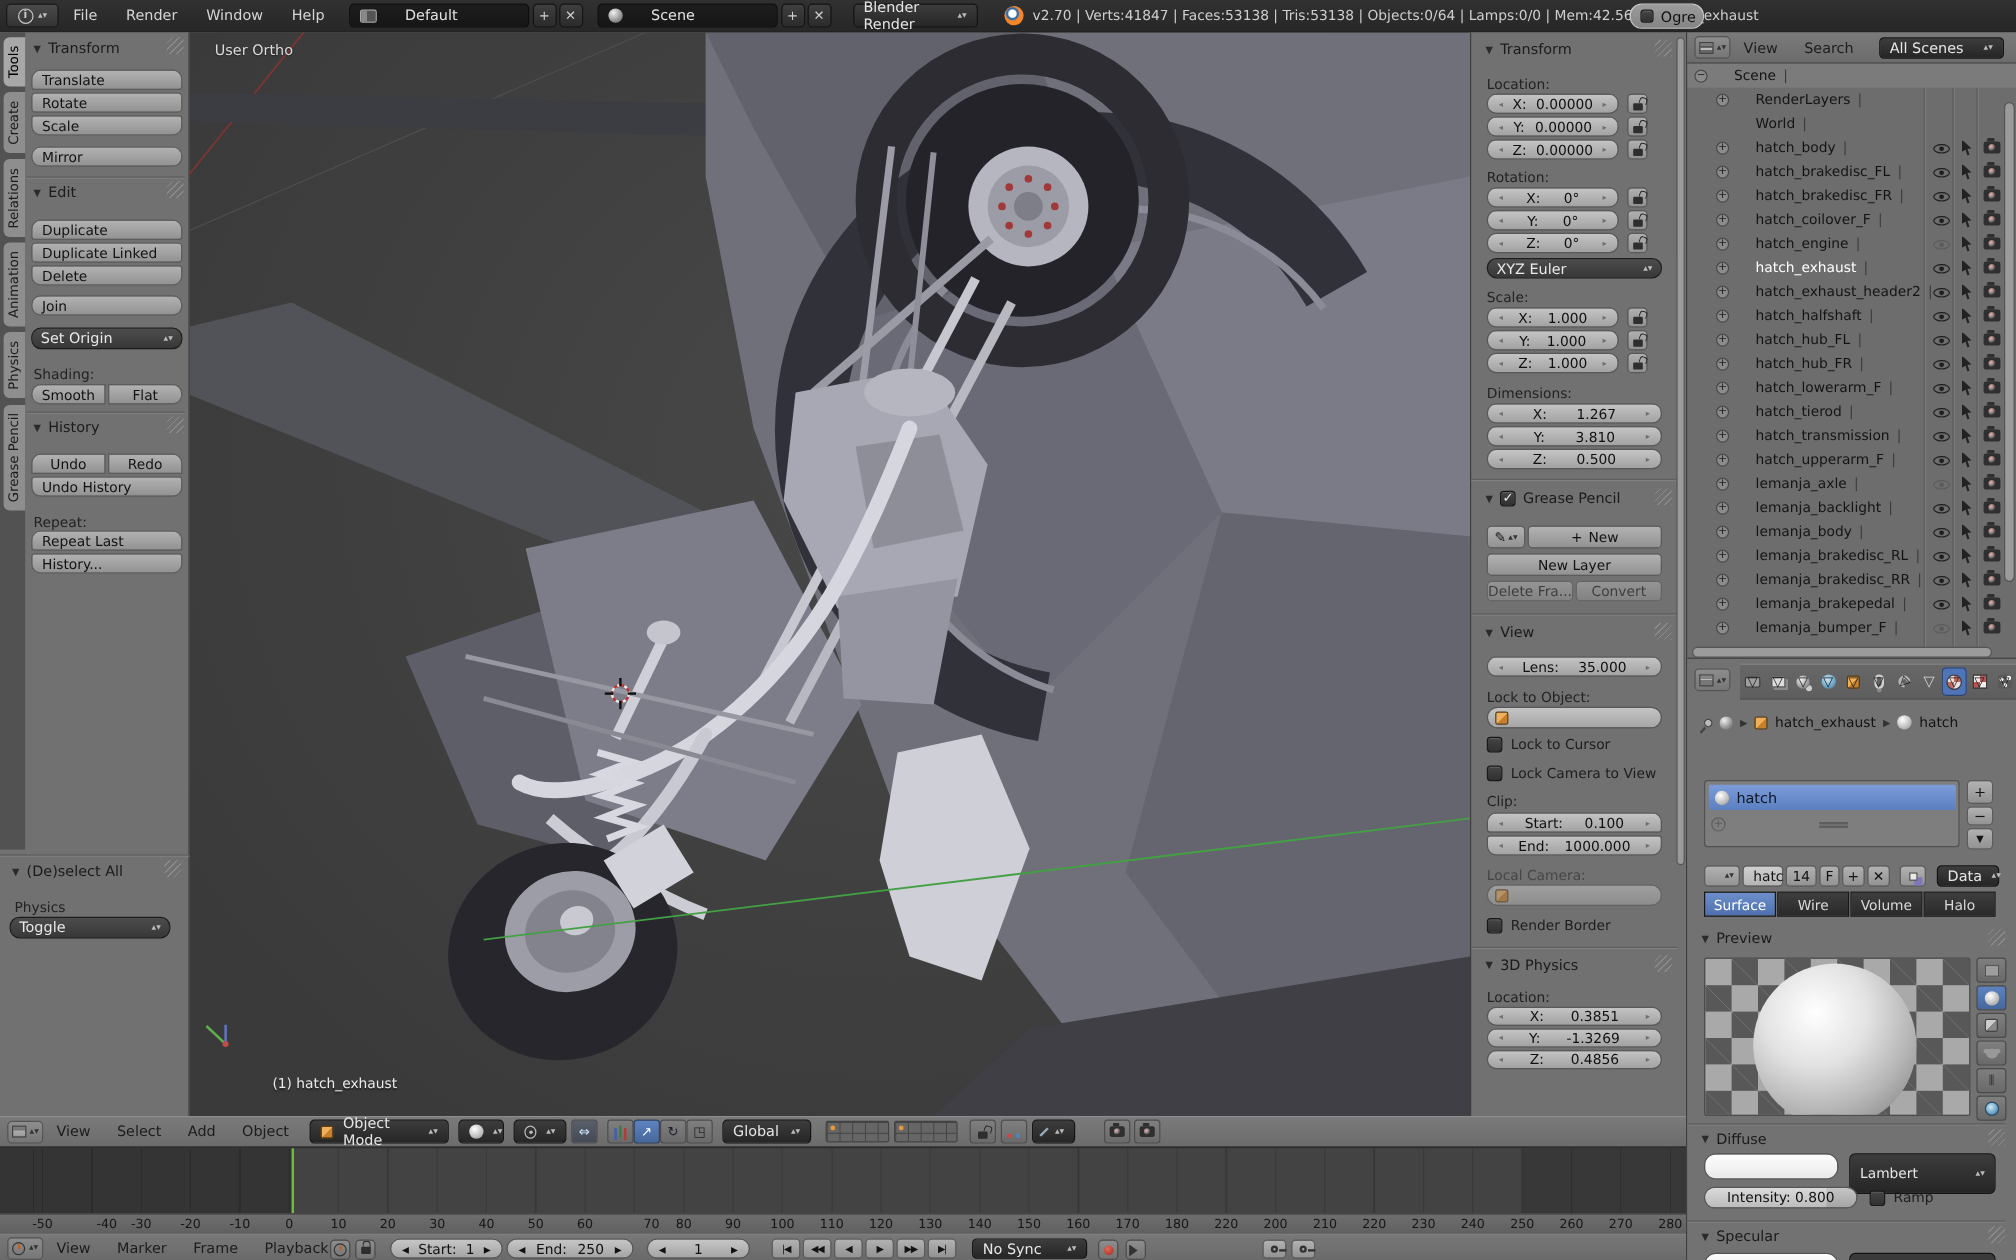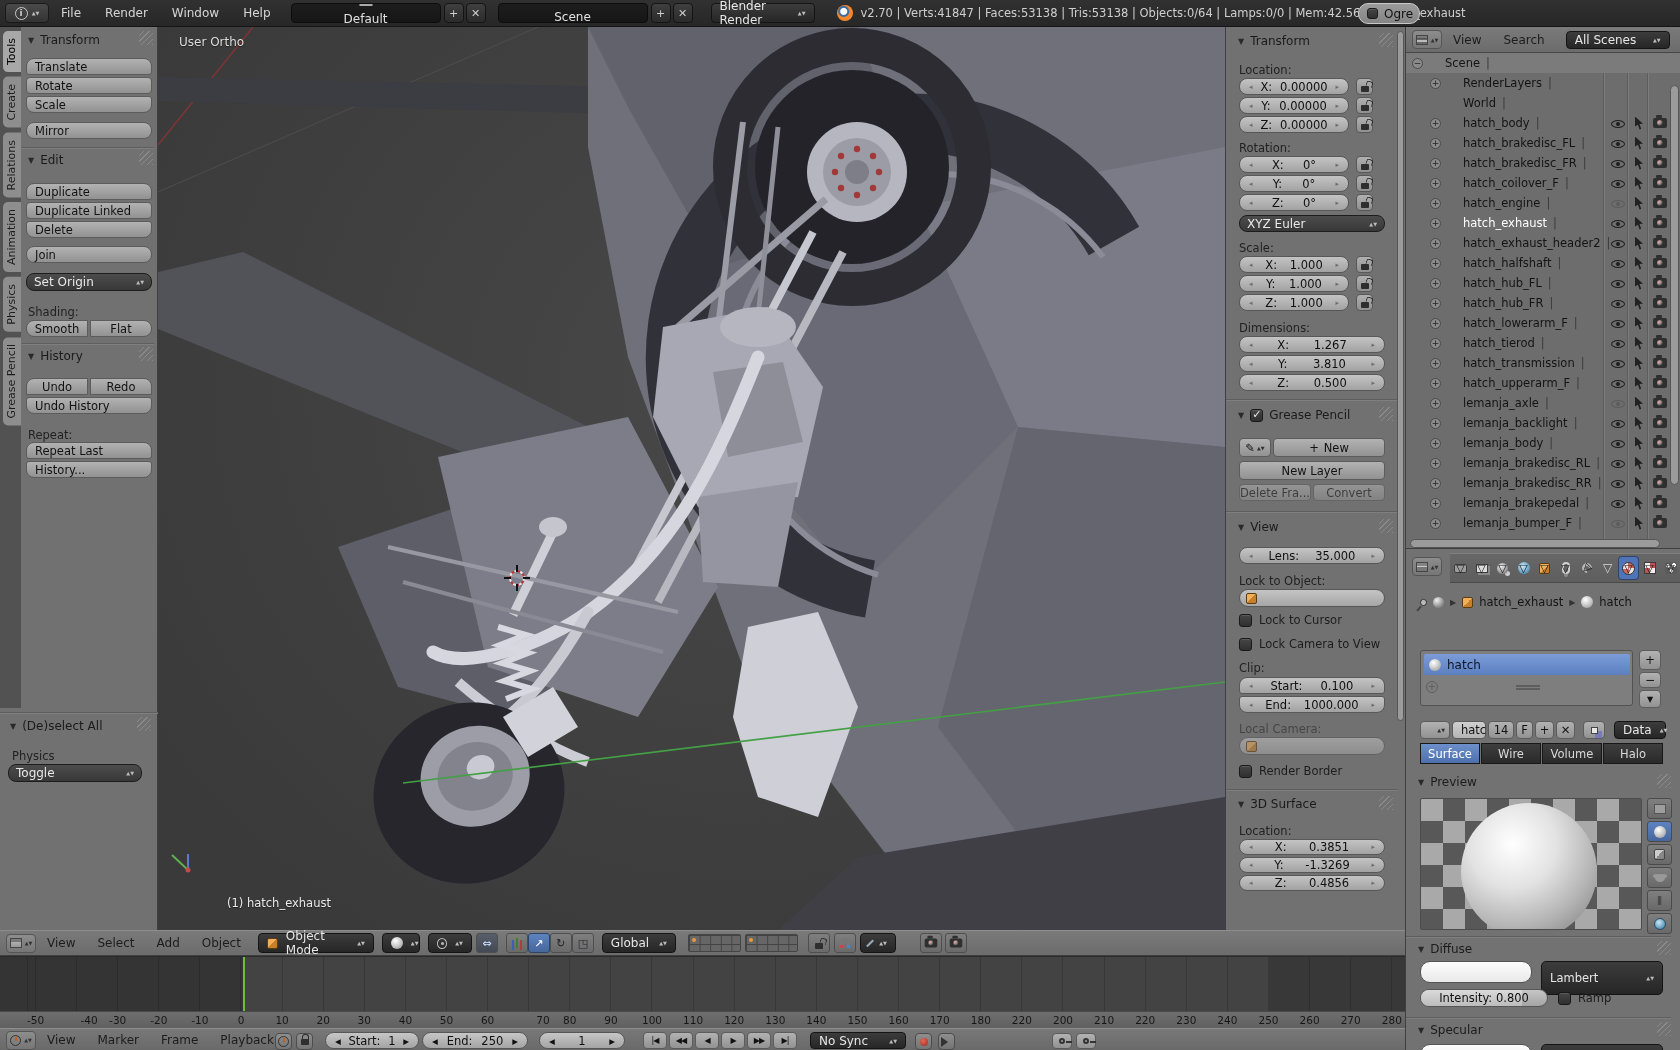--- a/index.html
+++ b/index.html
@@ -6,21 +6,21 @@
   html,body{width:1680px;height:1050px;background:#2a2a2a;overflow:hidden;}
   #app{position:relative;width:1680px;height:1050px;background:#717171;overflow:hidden;font-size:12px;color:#1a1a1a;}
   .abs{position:absolute;}
 
   
   #topbar{position:absolute;left:0;top:0;width:1680px;height:27px;background:linear-gradient(#313131,#272727);border-bottom:1px solid #151515;display:flex;align-items:center;}
   #topbar .menu{color:#d5d5d5;font-size:12px;padding:0 12px;cursor:default;}
   .infobtn{margin-left:5px;width:44px;height:20px;background:linear-gradient(#4a4a4a,#333);border:1px solid #1a1a1a;border-radius:4px;display:flex;align-items:center;justify-content:center;gap:4px;}
   .icircle{width:13px;height:13px;border-radius:50%;border:1.5px solid #c9c9c9;color:#c9c9c9;font-size:9px;line-height:11px;text-align:center;font-weight:bold;}
   .updown{display:flex;flex-direction:column;font-size:5px;line-height:4px;color:#bbb;}
-  .dfield{height:20px;background:linear-gradient(#1d1d1d,#161616);border:1px solid #0d0d0d;border-radius:4px;color:#e2e2e2;display:flex;align-items:center;padding:0 8px;gap:6px;font-size:12px;flex-direction:column;}
+  .dfield{height:20px;background:linear-gradient(#1d1d1d,#161616);border:1px solid #0d0d0d;border-radius:4px;color:#e2e2e2;display:flex;align-items:center;padding:0 8px;gap:24px;font-size:12px;}
   .sqbtn{width:20px;height:20px;background:linear-gradient(#3f3f3f,#2b2b2b);border:1px solid #141414;border-radius:4px;color:#cfcfcf;display:flex;align-items:center;justify-content:center;font-size:11px;}
   .ddark{height:20px;background:linear-gradient(#3c3c3c,#262626);border:1px solid #141414;border-radius:4px;color:#e6e6e6;display:flex;align-items:center;padding:0 8px;gap:8px;font-size:12px;}
   .scr-ico{width:14px;height:11px;border:1px solid #aaa;border-radius:2px;background:linear-gradient(90deg,#888 40%,#555 40%);}
   .ball{width:12px;height:12px;border-radius:50%;background:radial-gradient(circle at 35% 30%,#f0f0f0,#9a9a9a 55%,#5f5f5f);}
   .blogo{width:16px;height:16px;border-radius:50%;background:radial-gradient(circle at 42% 40%,#fff 0 3px,#3b6ea5 4px 5px,#f5872a 6px);}
   #stats{color:#cfcfcf;font-size:11.5px;margin-left:8px;white-space:nowrap;}
   #ogrebtn{position:absolute;left:1358px;top:3px;width:62px;height:21px;border:1px solid #c9c9c9;border-radius:10px;background:linear-gradient(#9c9c9c,#848484);display:flex;align-items:center;gap:6px;padding:0 8px;color:#111;}
   #ogrebtn .chk{width:11px;height:11px;}
 
   .chk{width:13px;height:13px;border-radius:3px;background:linear-gradient(#454545,#303030);border:1px solid #191919;box-shadow:inset 0 1px 0 rgba(255,255,255,.12);position:relative;flex:none;}
@@ -632,21 +632,21 @@
       <span class="cube-ico"></span>
     </div>
     <div class="ckrow" style="left:13px;top:737px">
       <span class="chk"></span>
       <span>Render Border</span>
     </div>
 
     <div class="divider" style="left:0;top:762px;width:172px"></div>
     <div class="phead" style="left:12px;top:770px">
       <span class="tri">▼</span>
-      <span>3D Surface</span>
+      <span>3D Physics</span>
     </div>
     <div class="corner" style="right:12px;top:769px"></div>
     <div class="lab" style="left:13px;top:797px">Location:</div>
     <div class="abs" style="left:13px;top:812px">
 
     <div class="nrow" style="position:relative;margin-bottom:2px">
           <div class="nfield wide" style="height:16px">
             <span class="sa">◂</span>
             <span>X:</span>
             <span>0.3851</span>

